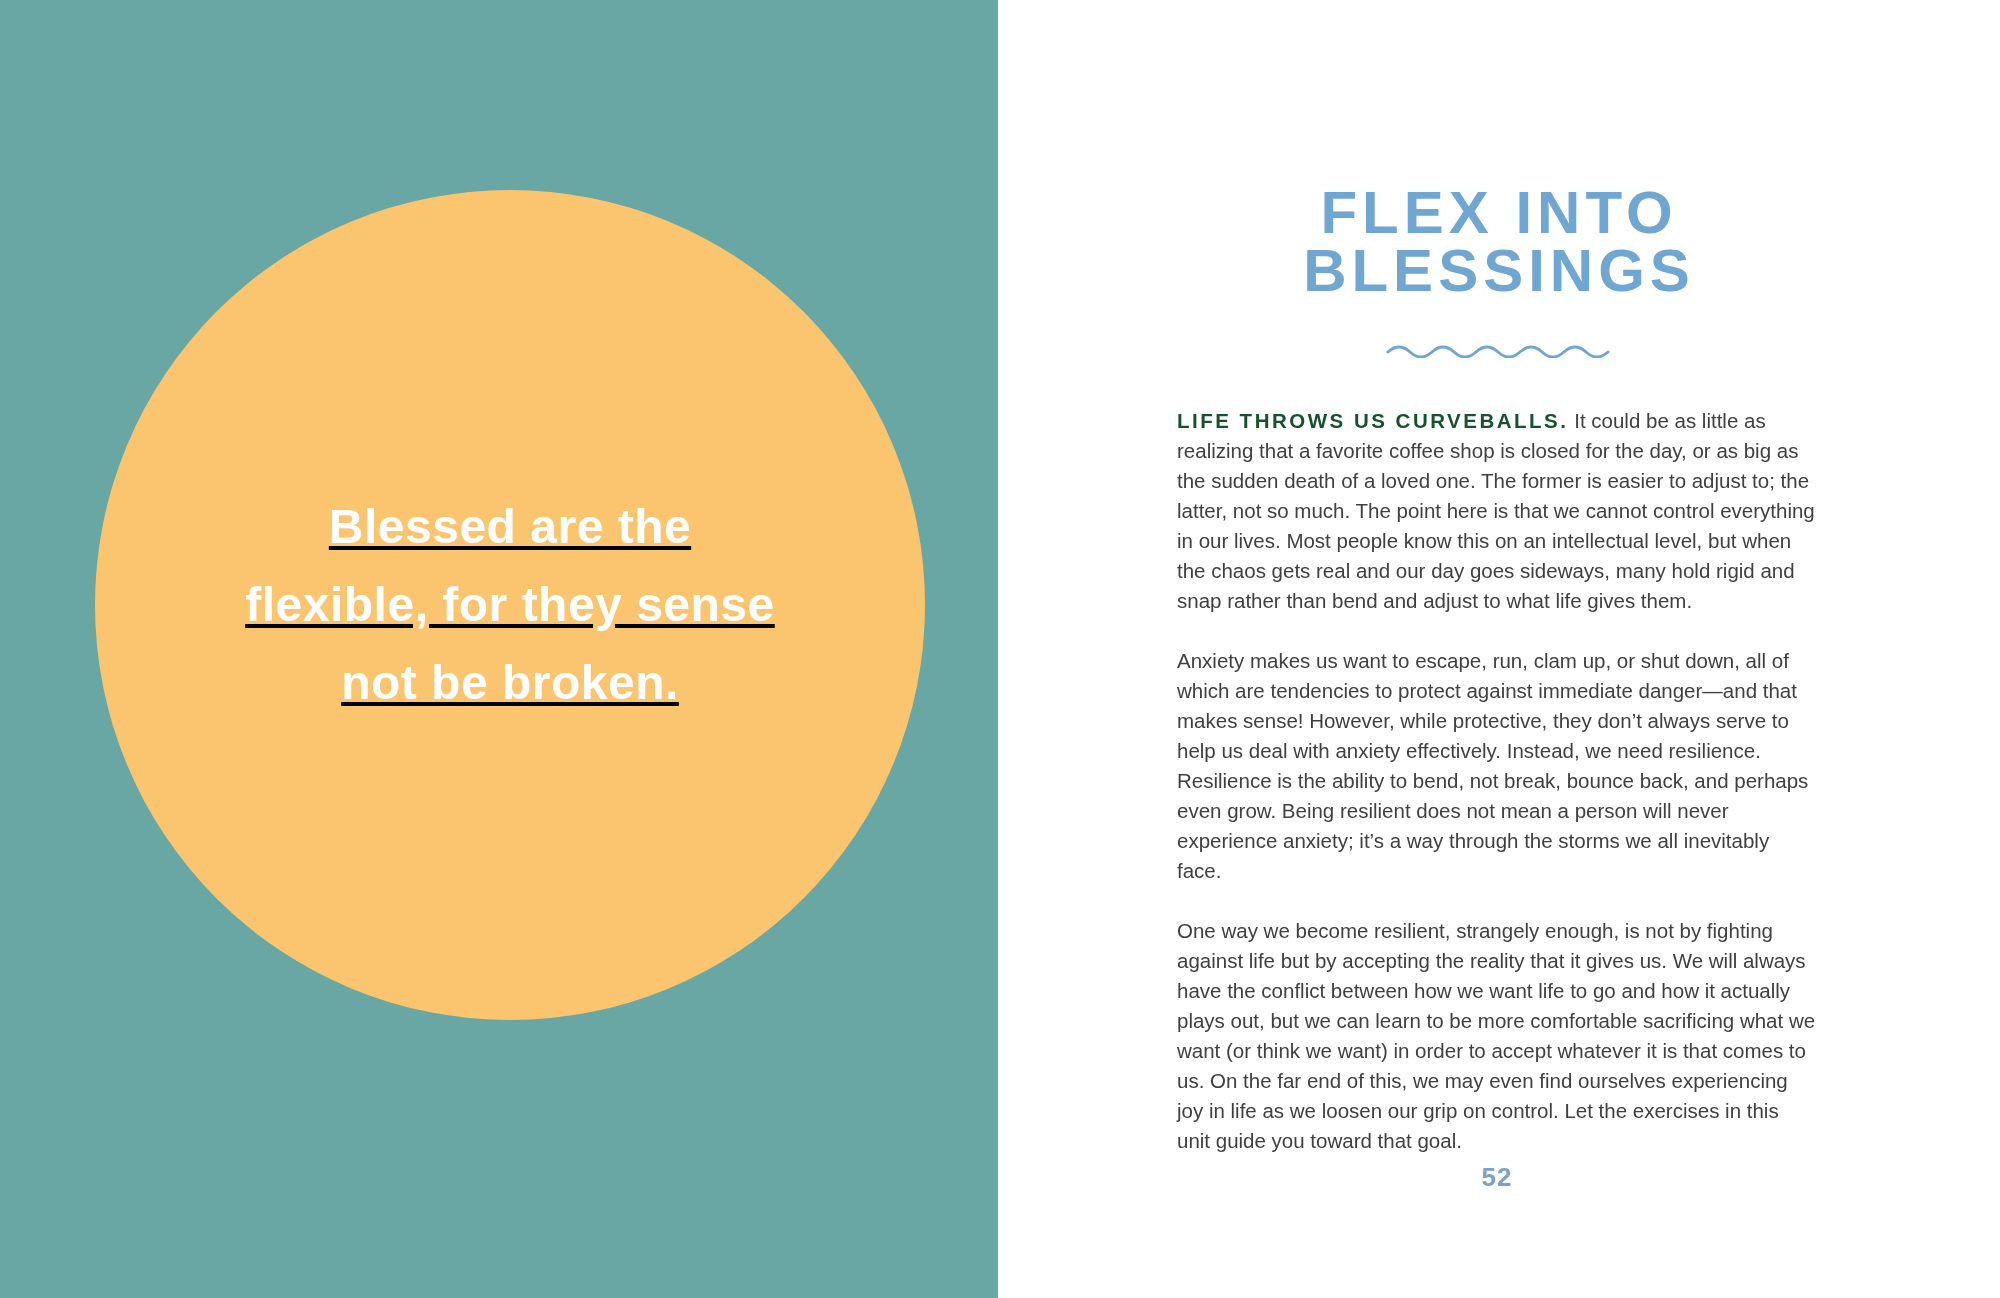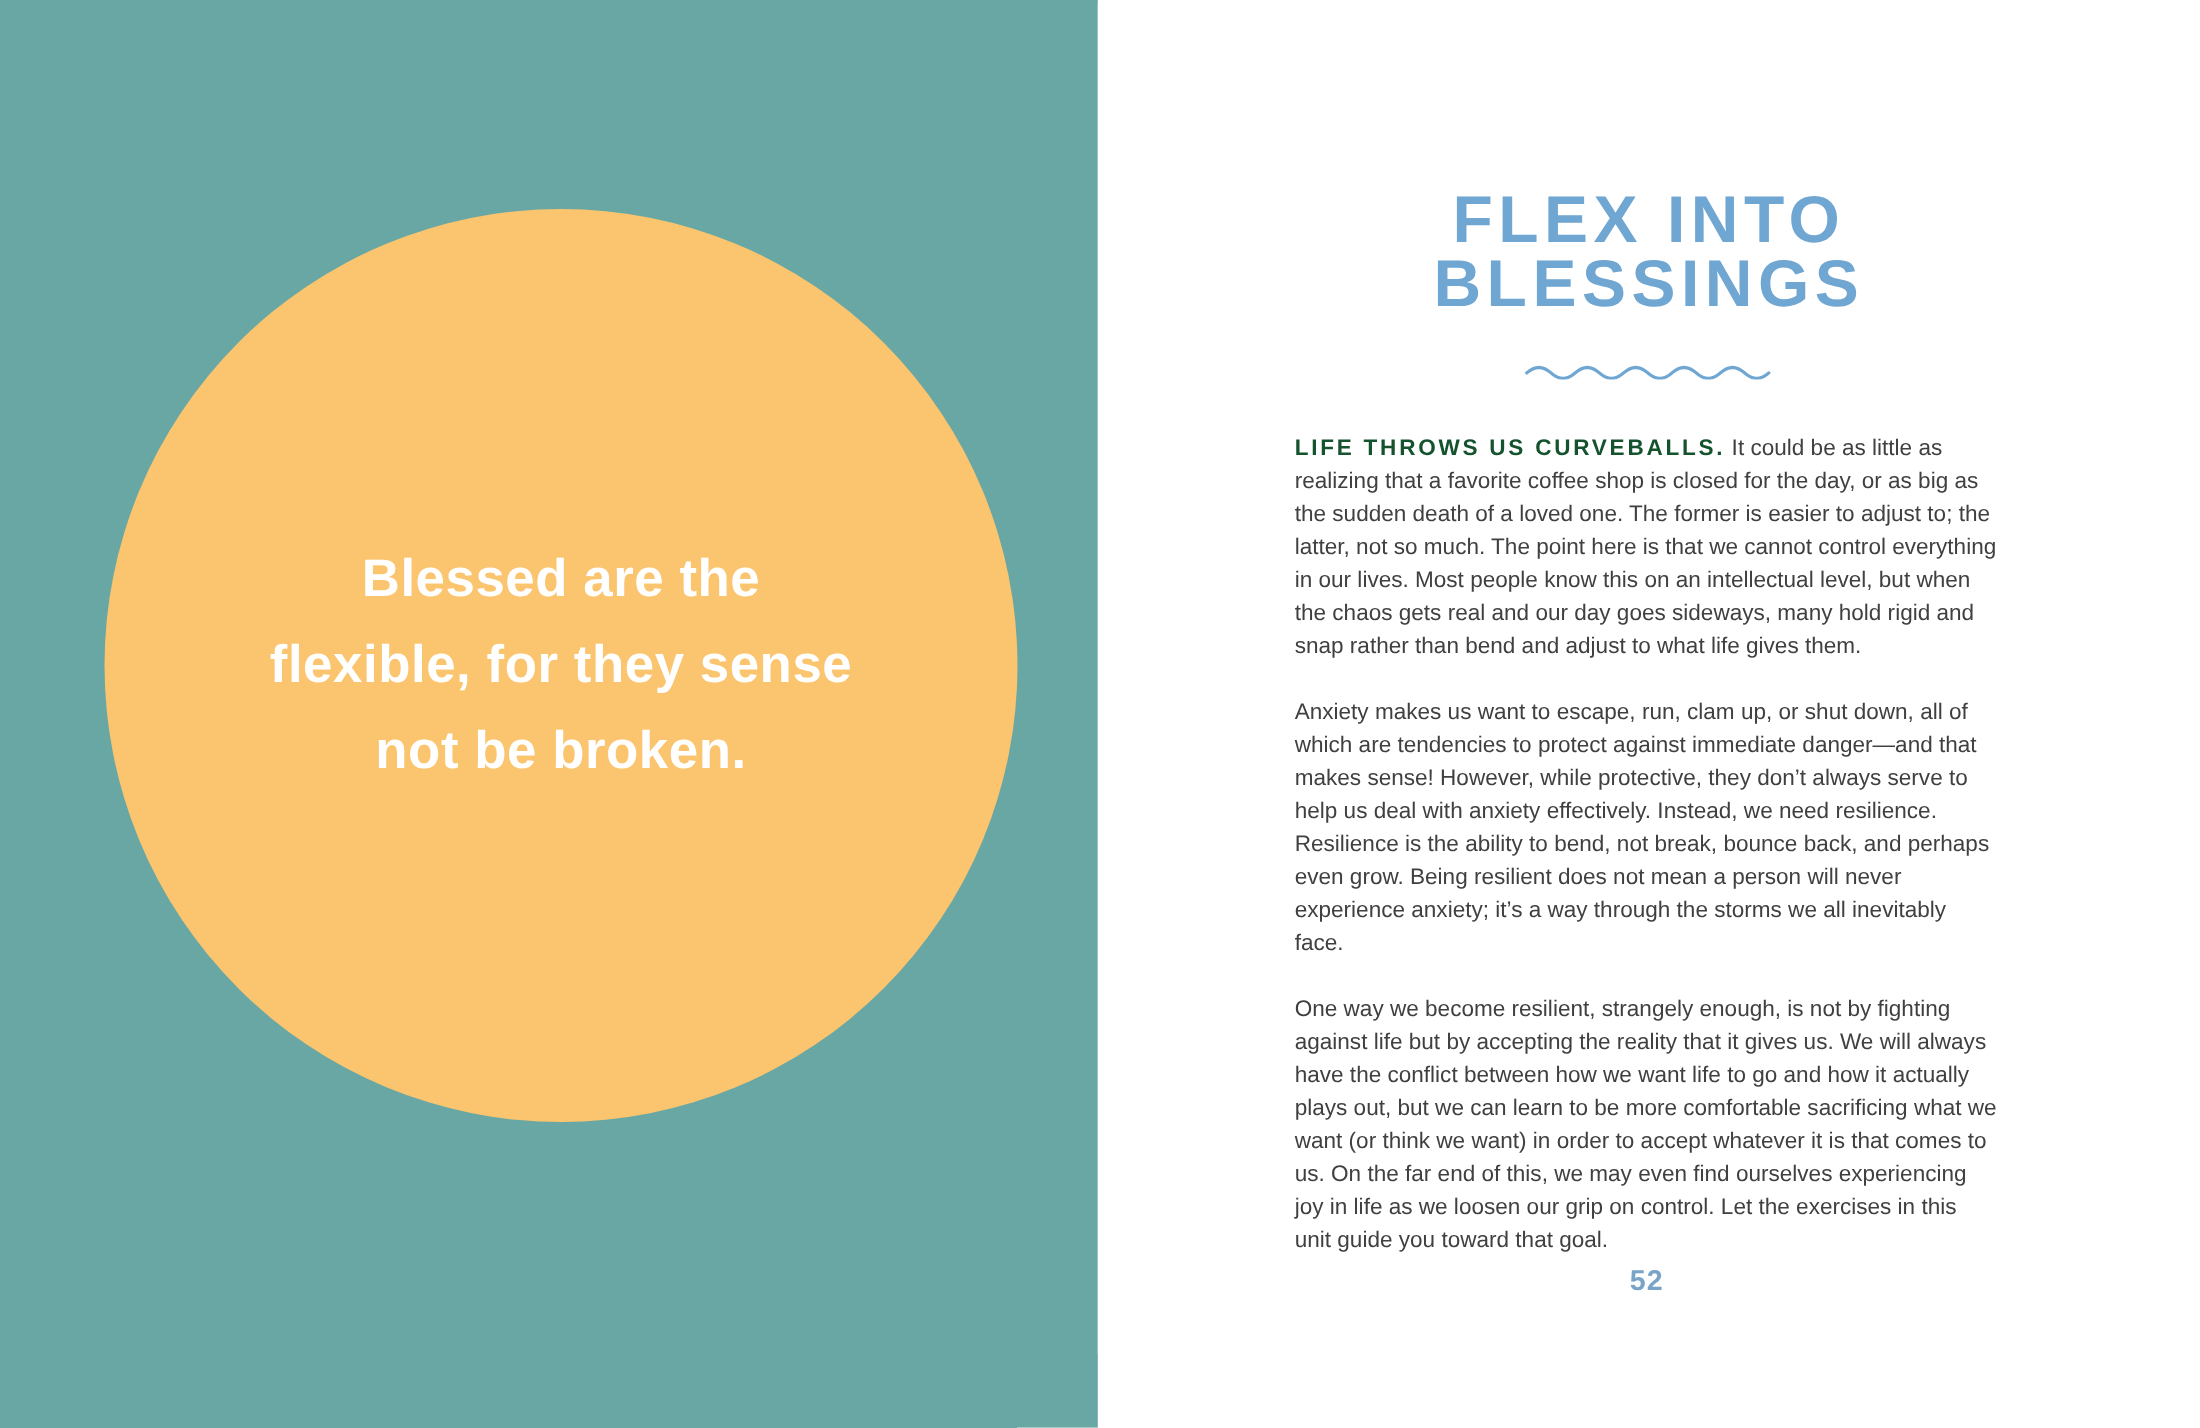--- a/index.html
+++ b/index.html
@@ -30,20 +30,21 @@
     position: absolute;
     left: 95px;
     top: 190px;
     width: 830px;
     height: 830px;
     border-radius: 50%;
     background: #fbc46e;
     display: flex;
     align-items: center;
     justify-content: center;
+    text-decoration: underline;
   }
   .quote-inner {
     width: 660px;
     text-align: center;
   }
   .quote-line {
     color: #ffffff;
     font-size: 48px;
     font-weight: bold;
     line-height: 78px;
@@ -53,21 +54,21 @@
     margin-top: 26px;
     color: #ffffff;
     font-size: 42px;
     font-weight: bold;
     letter-spacing: 2px;
   }
 
   
   .right-page {
     position: absolute;
-    left: 998px; top: 3px;
+    left: 998px; top: 16px;
     width: 1002px;
     height: 1228px;
     background: #ffffff;
   }
   .chapter-title {
     position: absolute;
     left: 0;
     top: 168px;
     width: 1002px;
     text-align: center;

